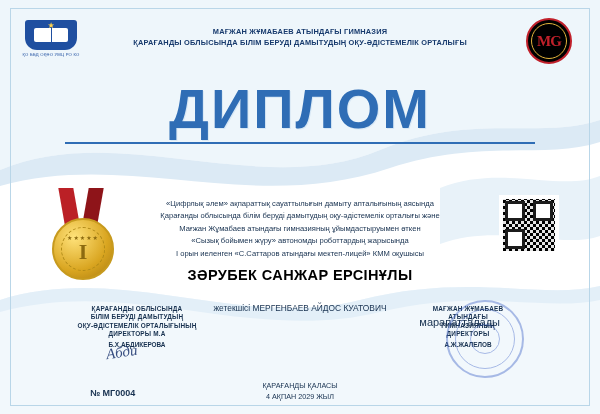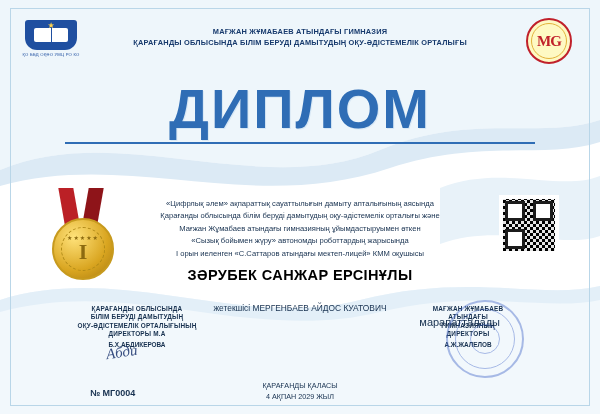--- a/index.html
+++ b/index.html
@@ -128,21 +128,21 @@
   }
   .mg-logo {
     width: 42px;
     height: 42px;
     border-radius: 50%;
     border: 2px solid #c0202a;
     position: relative;
     display: flex;
     align-items: center;
     justify-content: center;
-    background: #fef9c3;
+    background: #000000;
   }
   .mg-logo .mg-text {
     font-family: "Liberation Serif", serif;
     font-size: 15px;
     font-weight: bold;
     color: #c0202a;
     letter-spacing: -1px;
   }
   .mg-logo::before {
     content: "";

